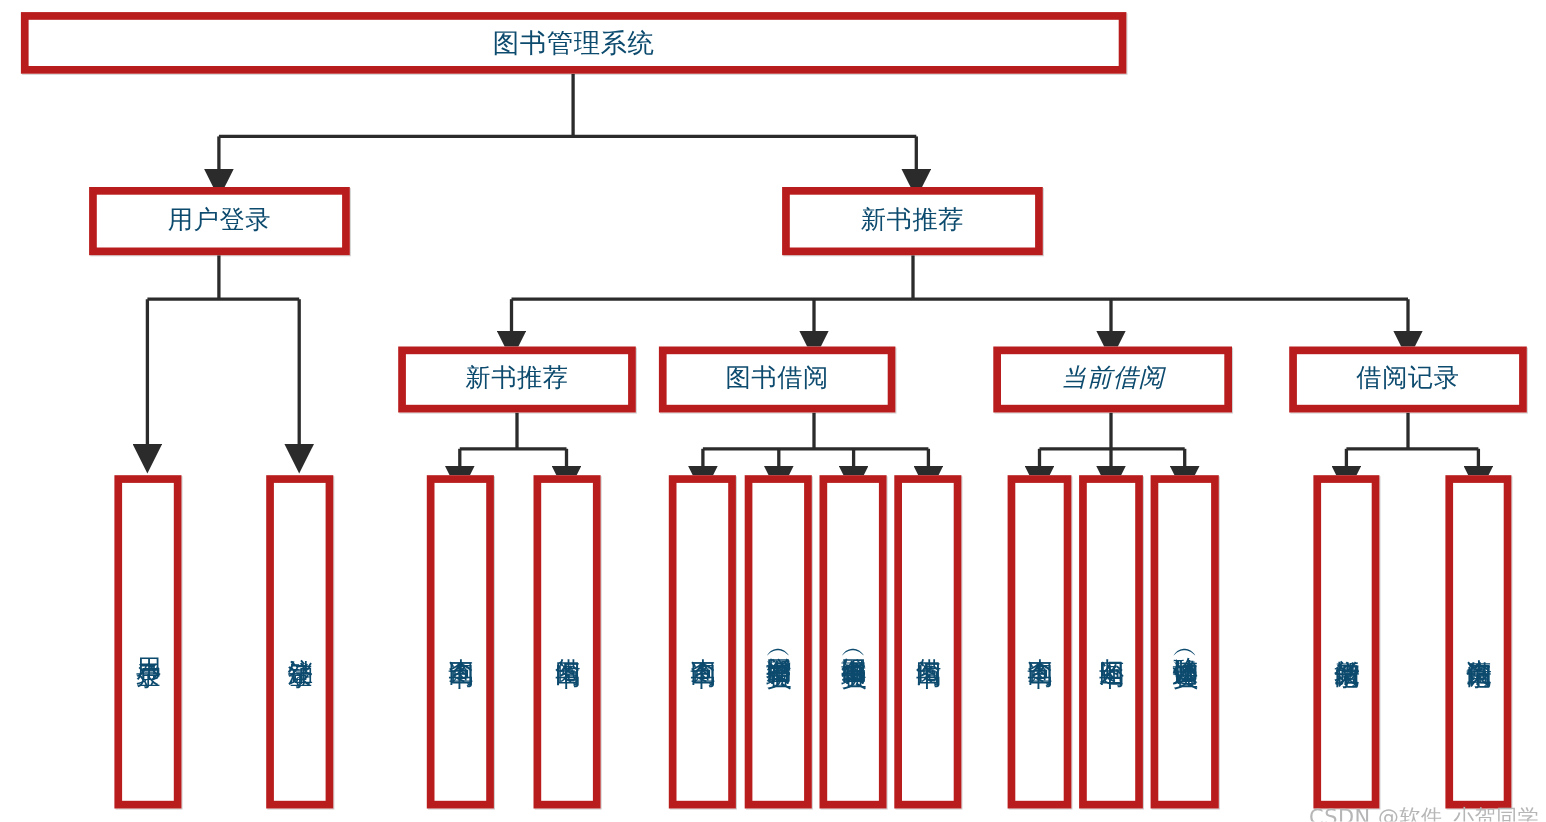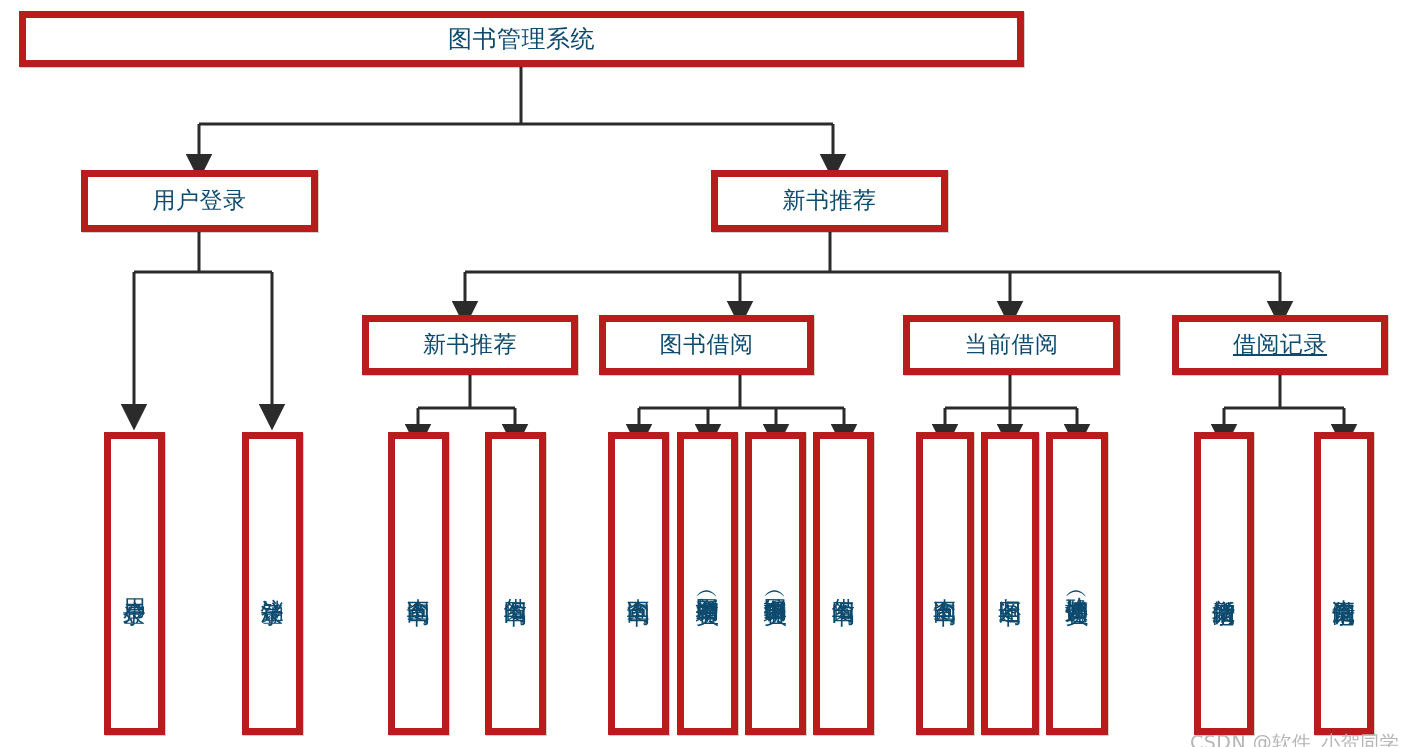--- a/index.html
+++ b/index.html
@@ -140,24 +140,24 @@
   <div class="node horiz" style="left:711px; top:170px; width:237px; height:62px;">
     <span class="label">新书推荐</span>
   </div>
 
   <div class="node horiz" style="left:362px; top:315px; width:216px; height:60px;">
     <span class="label">新书推荐</span>
   </div>
   <div class="node horiz" style="left:599px; top:315px; width:215px; height:60px;">
     <span class="label">图书借阅</span>
   </div>
-  <div class="node horiz" style="left:903px; top:315px; width:217px; height:60px;">
+  <div class="node horiz" style="left:903px; top:315px; width:217px; height:60px;font-style:italic;">
     <span class="label">当前借阅</span>
   </div>
-  <div class="node horiz" style="left:1172px; top:315px; width:216px; height:60px;text-decoration:underline;">
+  <div class="node horiz" style="left:1172px; top:315px; width:216px; height:60px;">
     <span class="label">借阅记录</span>
   </div>
 
   <div class="node vert" style="left:104px; top:432px; width:61px; height:303px;">
     <span class="label">用户登录</span>
   </div>
   <div class="node vert" style="left:242px; top:432px; width:61px; height:303px;">
     <span class="label">注销登录</span>
   </div>
 

